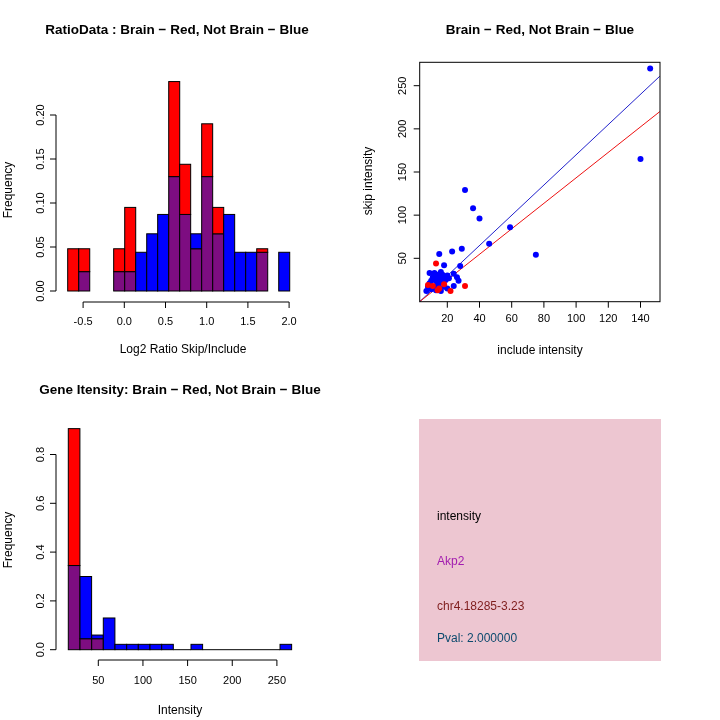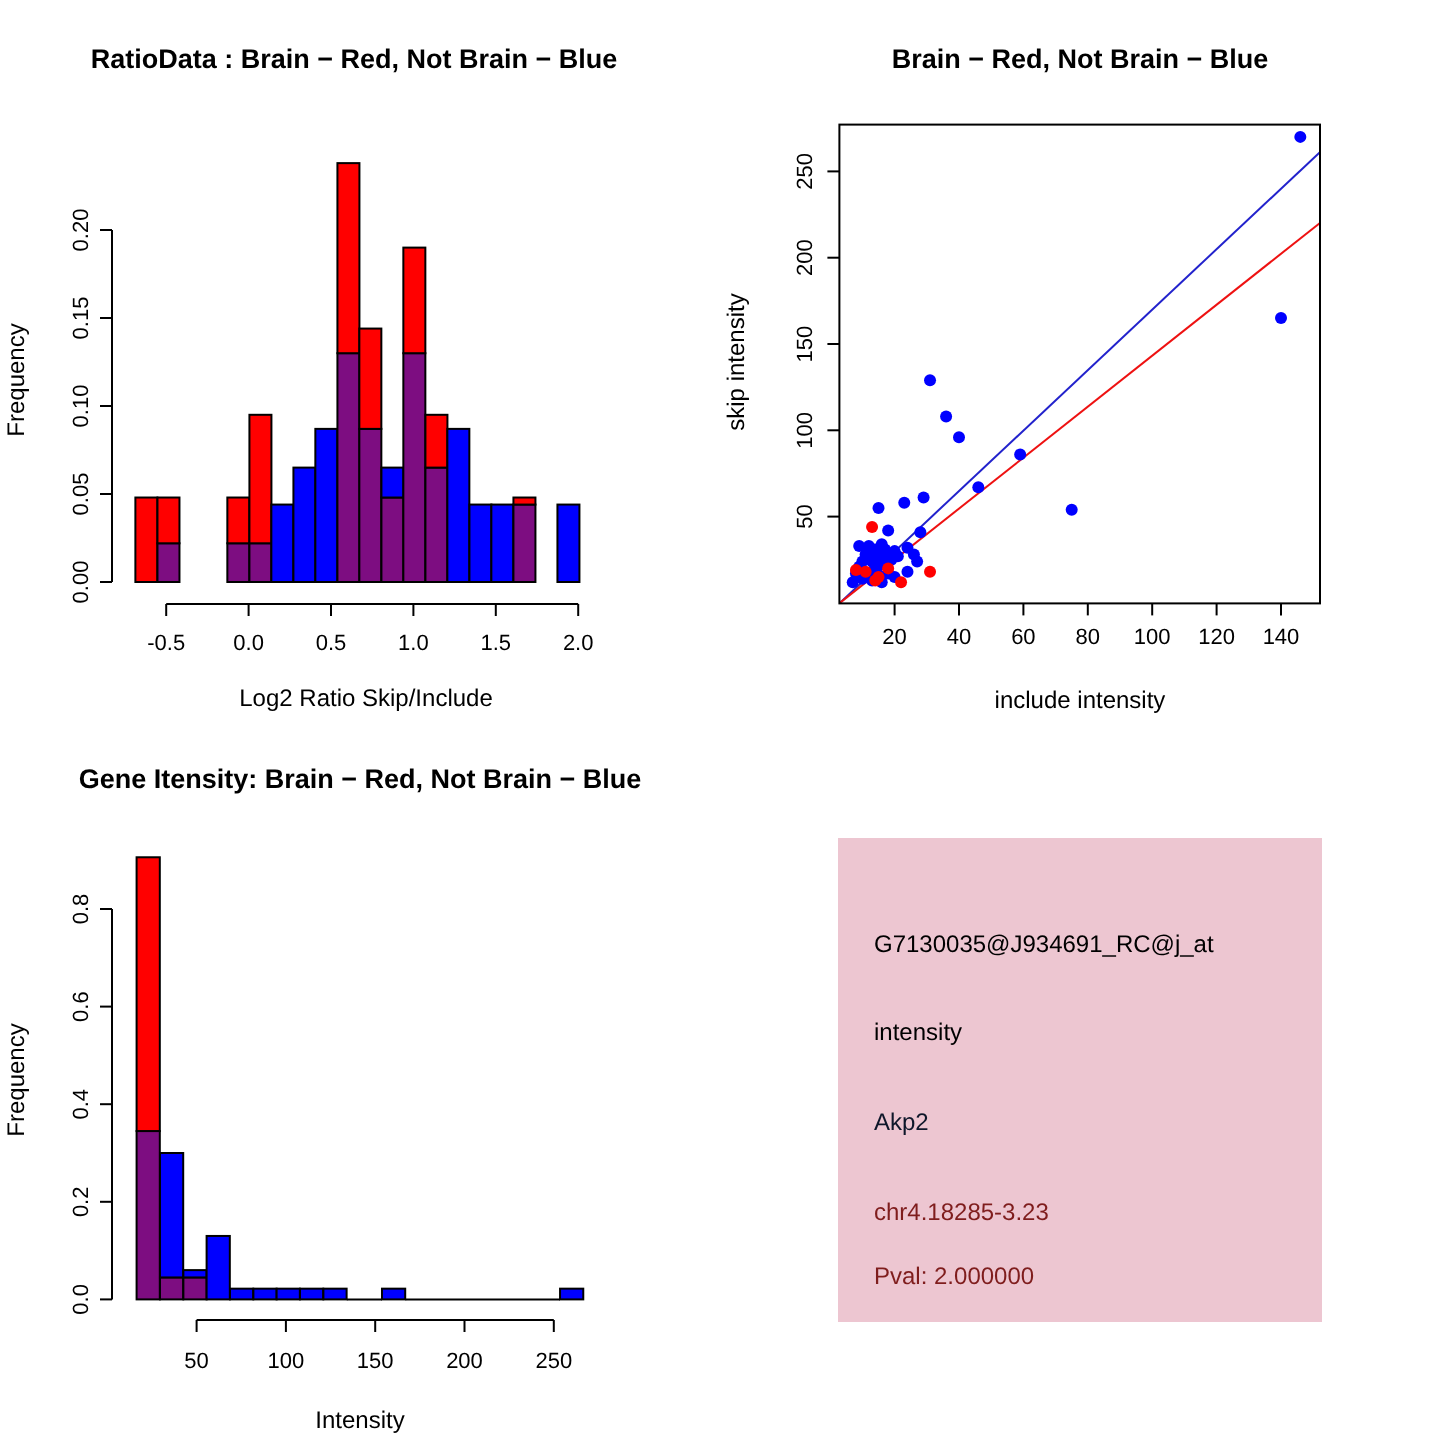--- a/index.html
+++ b/index.html
@@ -210,19 +210,18 @@
           <rect x="138.3064" y="644.332" width="11.609000000000009" height="5.368000000000052" fill="#0000ff" stroke="#000000" stroke-width="1"></rect>
           <rect x="150.0047" y="644.332" width="11.60899999999998" height="5.368000000000052" fill="#0000ff" stroke="#000000" stroke-width="1"></rect>
           <rect x="161.703" y="644.332" width="11.609000000000009" height="5.368000000000052" fill="#0000ff" stroke="#000000" stroke-width="1"></rect>
           <rect x="190.9934" y="644.332" width="11.609000000000009" height="5.368000000000052" fill="#0000ff" stroke="#000000" stroke-width="1"></rect>
           <rect x="280.0255" y="644.332" width="11.60899999999998" height="5.368000000000052" fill="#0000ff" stroke="#000000" stroke-width="1"></rect>
         </g>
     </g>
   </svg>
 
   <div class="info-box" id="info-box" style="background: rgb(237, 198, 209);">
-    <div class="info-line" style="top: 46px; color: rgb(0, 0, 0);">G7130035@J934691_RC@j_at</div>
     <div class="info-line" style="top: 90px; color: rgb(0, 0, 0);">intensity</div>
-    <div class="info-line" style="top: 135px; color: #0f172a;">Akp2</div>
+    <div class="info-line" style="top: 135px; color: #a21caf;">Akp2</div>
     <div class="info-line" style="top: 180px; color: #7f1d1d;">chr4.18285-3.23</div>
-    <div class="info-line" style="top: 212px; color: #7f1d1d;">Pval: 2.000000</div>
+    <div class="info-line" style="top: 212px; color: #0c4a6e;">Pval: 2.000000</div>
   </div>
 </div>
 
 </body></html>

